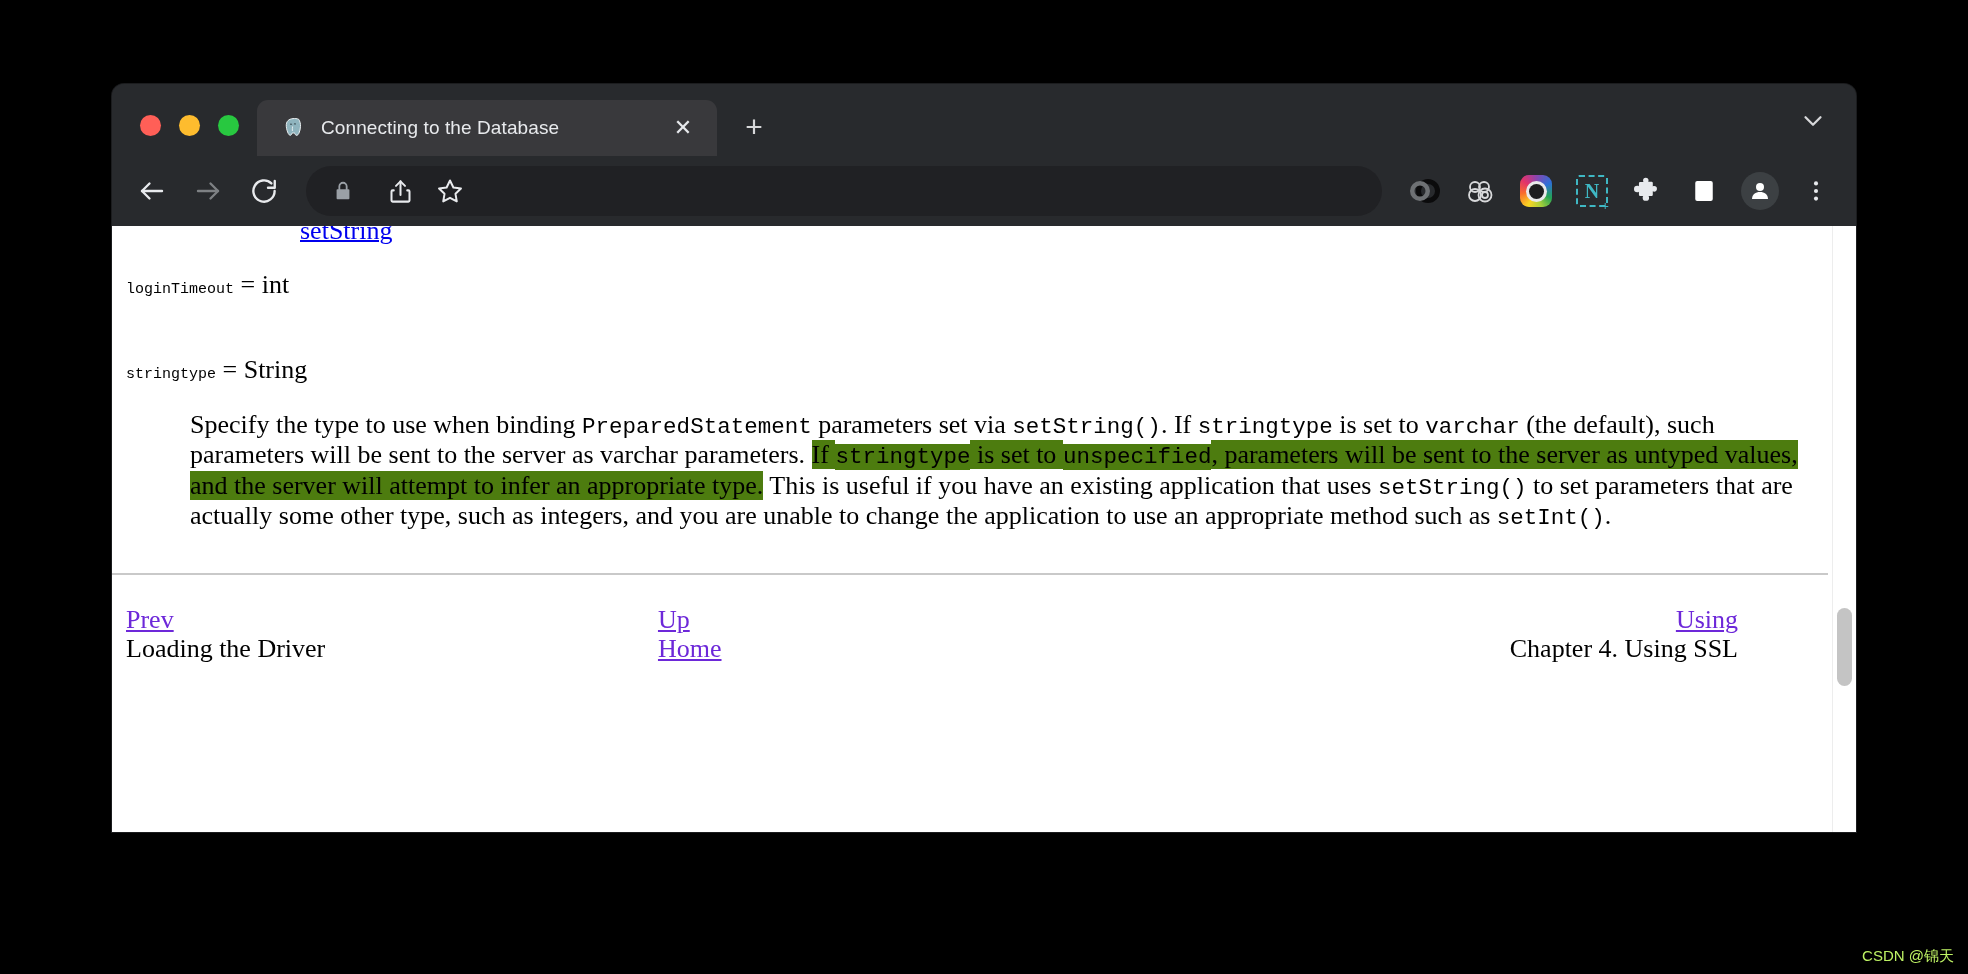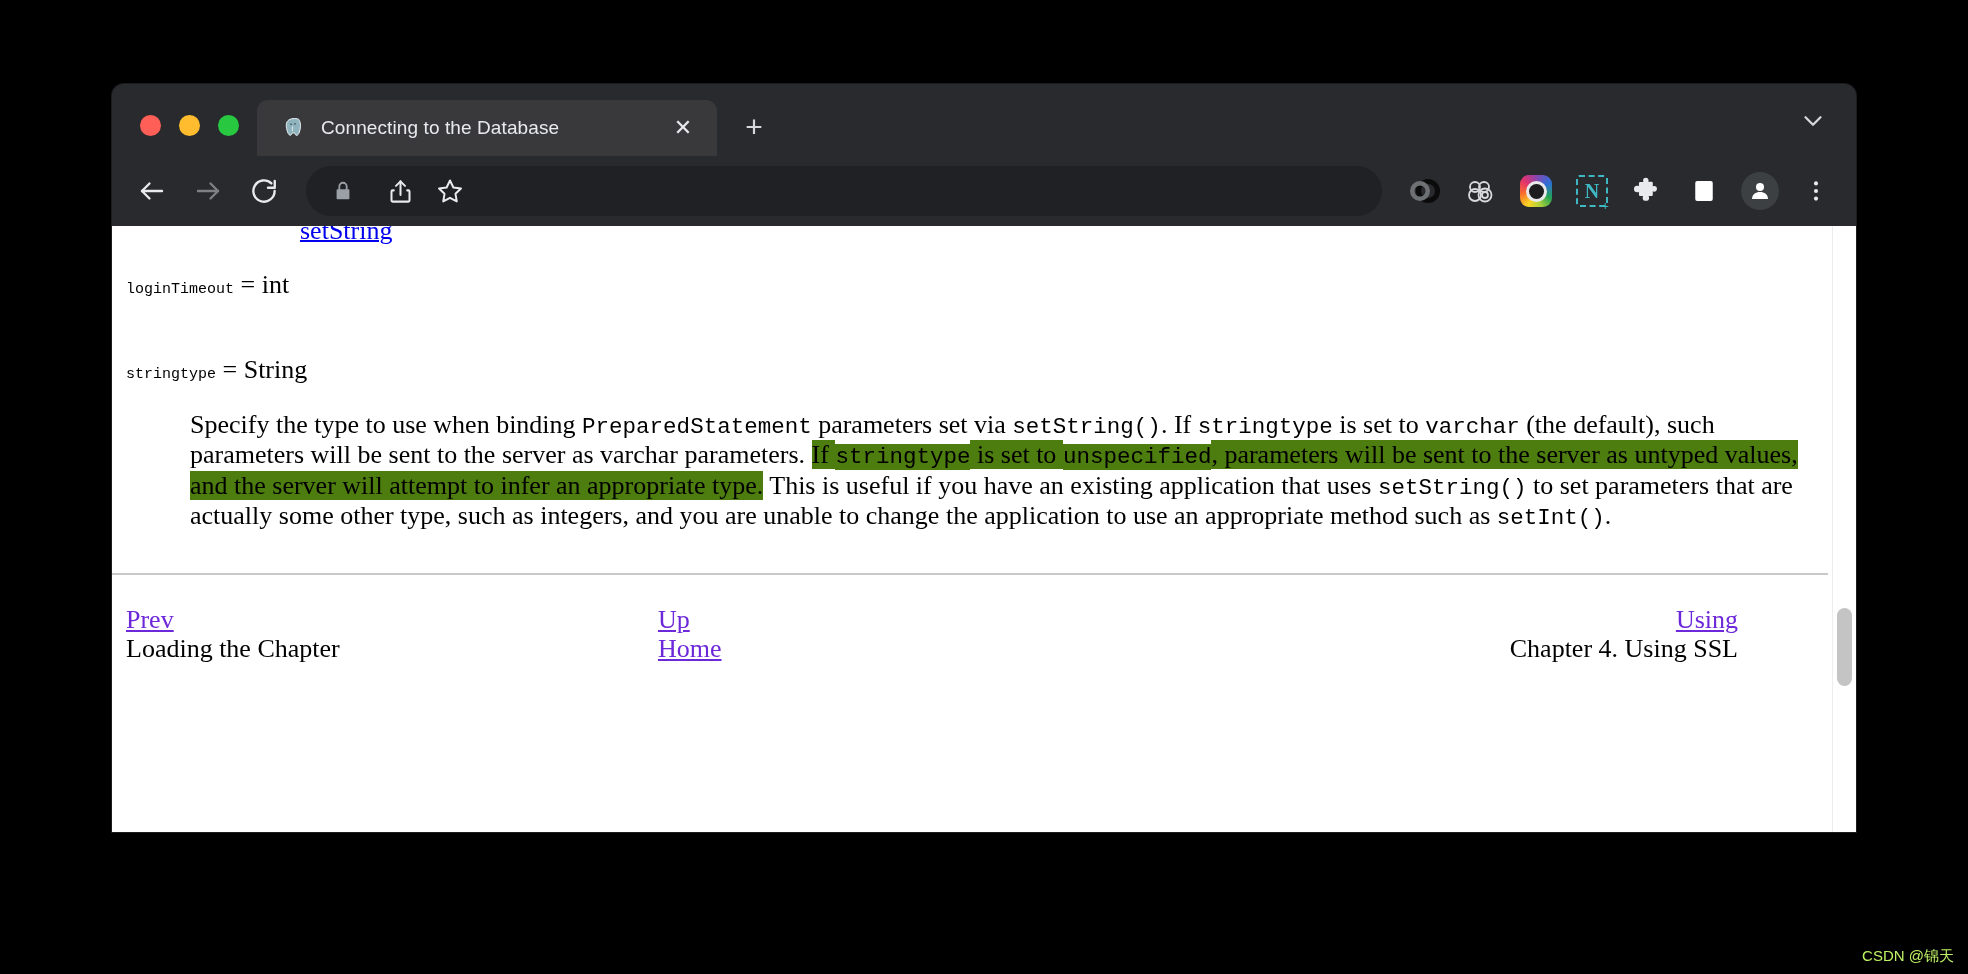--- a/index.html
+++ b/index.html
@@ -433,21 +433,21 @@
       <div style="height:30px"></div>
       <div id="nav-footer">
         <table>
           <tbody>
               <tr class="nav-row-top">
             <td class="nav-left"><a href="#">Prev</a></td>
             <td class="nav-center"><a href="#">Up</a></td>
             <td class="nav-right"><a href="#">Using</a></td>
           </tr>
           <tr>
-            <td class="nav-left">Loading the Chapter</td>
+            <td class="nav-left">Loading the Driver</td>
             <td class="nav-center"><a href="#">Home</a></td>
             <td class="nav-right">Chapter 4. Using SSL</td>
           </tr>
         </tbody>
           </table>
       </div>
 
       <div style="height:30px"></div>
     </div>
 

